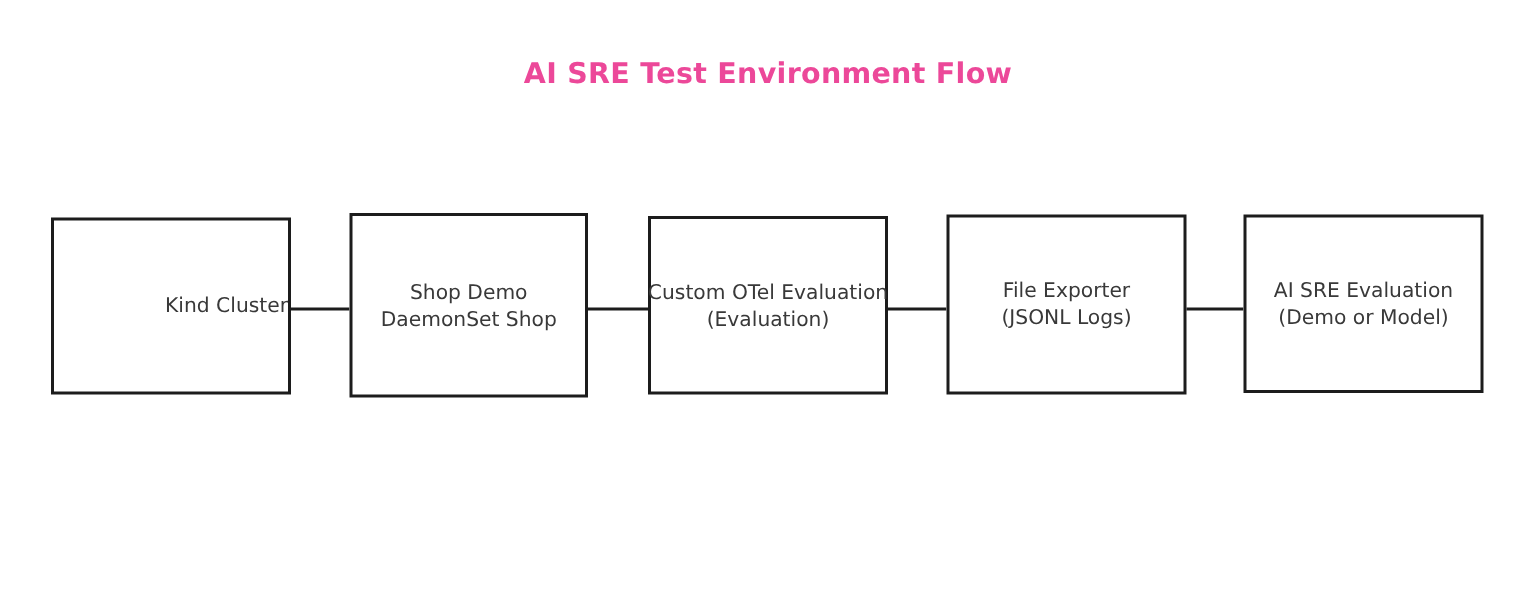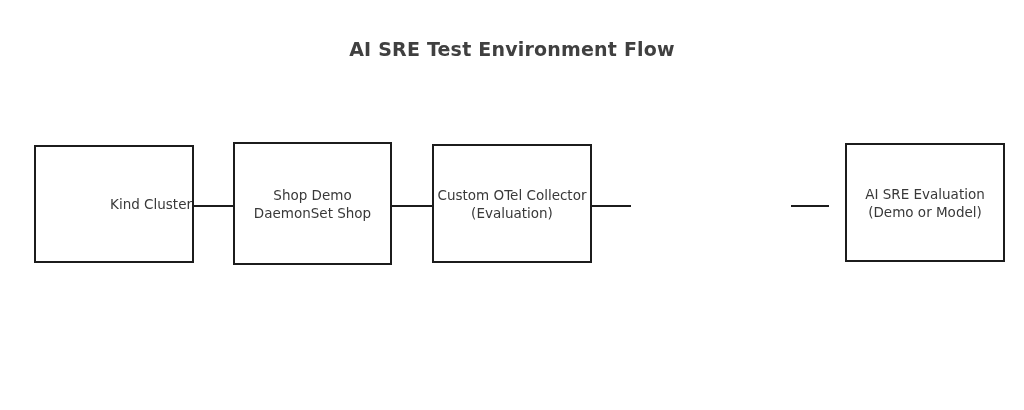--- a/index.html
+++ b/index.html
@@ -17,21 +17,21 @@
   }
 
   #diagram-title {
     position: absolute;
     left: 0;
     top: 38px;
     width: 1024px;
     text-align: center;
     font-size: 19px;
     font-weight: bold;
-    color: #404040;
+    color: #ec4899;
     letter-spacing: 0.2px;
     white-space: nowrap;
   }
 
   .flow-canvas {
     position: absolute;
     left: 0;
     top: 0;
     width: 1024px;
     height: 410px;
@@ -64,21 +64,21 @@
     height: 2px;
     background: #1c1c1c;
     top: 205px;
   }
 
   
   #node-kind-cluster      { left: 34px;  top: 145px; width: 160px; height: 118px; justify-content: flex-end; }
   #node-otel-demo         { left: 233px; top: 142px; width: 159px; height: 123px; }
   #node-otel-collector    { left: 432px; top: 144px; width: 160px; height: 119px; }
   #node-file-exporter     { left: 631px; top: 143px; width: 160px; height: 120px; }
-  #node-ai-sre-evaluation { left: 829px; top: 143px; width: 160px; height: 119px; margin-left: 16px; }
+  #node-ai-sre-evaluation { left: 829px; top: 143px; width: 160px; height: 119px; }
 
   
   #node-otel-collector .node-label { position: relative; }
   #node-otel-collector .line1 { display: block; margin: 0 -6px; }
 
   #connector-1 { left: 194px; width: 39px; }
   #connector-2 { left: 392px; width: 40px; }
   #connector-3 { left: 592px; width: 39px; }
   #connector-4 { left: 791px; width: 38px; }
 </style>
@@ -101,27 +101,33 @@
     <div class="node-label">
       <span class="line1">Shop Demo</span>
       <span class="line2">DaemonSet Shop</span>
     </div>
   </div>
 
   <div class="connector" id="connector-2"></div>
 
   <div class="node-box" id="node-otel-collector">
     <div class="node-label">
-      <span class="line1">Custom OTel Collector</span>
+      <span class="line1">Custom OTel Evaluation</span>
       <span class="line2">(Evaluation)</span>
     </div>
   </div>
 
   <div class="connector" id="connector-3"></div>
 
+  <div class="node-box" id="node-file-exporter">
+    <div class="node-label">
+      <span class="line1">File Exporter</span>
+      <span class="line2">(JSONL Logs)</span>
+    </div>
+  </div>
 
   <div class="connector" id="connector-4"></div>
 
   <div class="node-box" id="node-ai-sre-evaluation">
     <div class="node-label">
       <span class="line1">AI SRE Evaluation</span>
       <span class="line2">(Demo or Model)</span>
     </div>
   </div>
 

